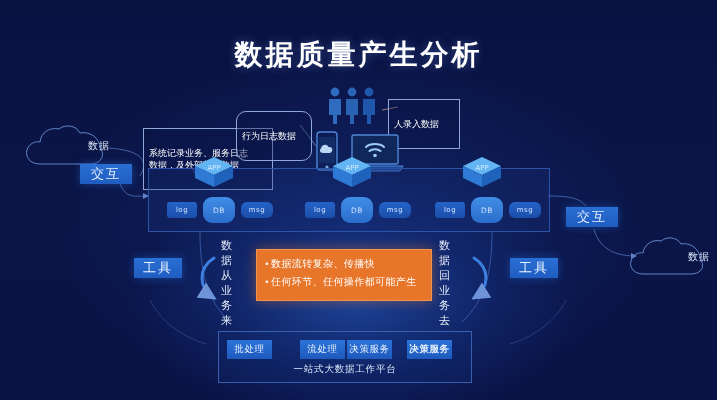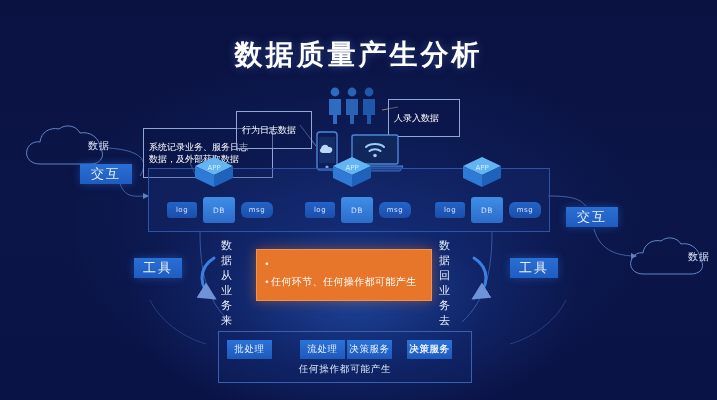--- a/index.html
+++ b/index.html
@@ -28,21 +28,21 @@
   .btn-blue{
     position:absolute;display:flex;align-items:center;justify-content:center;
     background:linear-gradient(180deg,#2a6fd4 0%,#1f5cc0 100%);
     color:#e8f2ff;font-size:13px;letter-spacing:2px;
     box-shadow:0 0 8px rgba(40,110,220,.45);
   }
   .note{
     position:absolute;border:1px solid #8fa8d8;
     background:rgba(10,20,69,0.35);
     color:#ffffff;font-size:9px;line-height:12px;
-    padding:12px 5px;white-space:pre-line;
+    padding:18px 5px;white-space:pre-line;
   }
   .cloud-label{
     position:absolute;font-size:10px;color:#dbe6fb;letter-spacing:1px;
     width:100%;text-align:right;top:50%;transform:translateY(-52%);
   }
   .cloudwrap{position:absolute;}
 
   
   #apppanel{
     position:absolute;left:148px;top:168px;width:400px;height:62px;
@@ -51,21 +51,21 @@
   .appcol{position:absolute;top:0;width:120px;height:62px;}
   .tag{
     position:absolute;top:33px;height:16px;border-radius:3px;
     display:flex;align-items:center;justify-content:center;
     font-size:7px;color:#cfe2ff;letter-spacing:.5px;
     background:linear-gradient(180deg,#2463c8 0%,#1b4eaa 100%);
   }
   .tag.log{left:8px;width:30px;}
   .tag.msg{left:82px;width:32px;border-radius:6px;}
   .tag.db{
-    left:44px;width:32px;top:28px;height:26px;border-radius:3px;
+    left:44px;width:32px;top:28px;height:26px;border-radius:9px;
     background:linear-gradient(180deg,#3f8ee6 0%,#2b6ccb 100%);font-size:7.5px;
   }
 
   
   #orange{
     position:absolute;left:256px;top:249px;width:176px;height:52px;
     background:#e8762a;border:1px solid #f0934f;
     box-shadow:0 0 12px rgba(232,118,42,.45);
     padding:5px 6px;box-sizing:border-box;
   }
@@ -135,21 +135,21 @@
       <path d="M18,42 C8,42 3,35 5,28 C7,21 14,19 18,20 C19,10 28,5 37,7 C43,2 54,3 58,11 C68,9 78,16 78,26 C80,28 82,33 79,37 C77,41 72,42 68,42 Z" fill="none" stroke="#5f86c9" stroke-width="1"></path>
     </svg>
     <div class="cloud-label">数据</div>
   </div>
 
   <div class="btn-blue" style="left:80px;top:164px;width:52px;height:20px;">交互</div>
 
   <div class="note" style="left:126px;top:128px;width:118px;margin-left:17px;">系统记录业务、服务日志
 数据，及外部获取数据</div>
 
-  <div class="note" style="left:236px;top:111px;width:64px;">行为日志数据</div>
+  <div class="note" style="left:236px;top:111px;width:64px;border-radius:10px;">行为日志数据</div>
 
   <div class="note" style="left:388px;top:99px;width:60px;">人录入数据</div>
 
   <svg class="svglayer" style="left:326px;top:86px;width:64px;height:40px;" viewBox="0 0 64 40">
     <g fill="#2f6bbf">
       <circle cx="9" cy="6" r="4.4"></circle>
         <path d="M3,13 h12 v16 h-4 v9 h-4 v-9 h-4 z"></path>
     </g>
     <g fill="#2a62b4">
       <circle cx="26" cy="6" r="4.4"></circle>
@@ -228,28 +228,29 @@
 
   <div class="btn-blue" style="left:134px;top:258px;width:48px;height:20px;">工具</div>
   <div class="btn-blue" style="left:510px;top:258px;width:48px;height:20px;">工具</div>
 
   <div class="vtext" style="left:438px;top:238px;">数据回业务去</div>
   <div class="vtext" style="left:220px;top:238px;">数据从业务来</div>
 
   <div id="orange">
     <div class="row">
       <span class="dot">•</span>
+      <span>数据流转复杂、传播快</span>
     </div>
     <div class="row">
       <span class="dot">•</span>
       <span>任何环节、任何操作都可能产生</span>
     </div>
   </div>
 
   <div id="platform">
     <div class="pbtn" style="left:8px;">批处理</div>
     <div class="pbtn" style="left:81px;">流处理</div>
     <div class="pbtn" style="left:128px;">决策服务</div>
     <div class="pbtn" style="left:188px;font-weight:bold;">决策服务</div>
-    <div class="caption">任何操作都可能产生</div>
+    <div class="caption">一站式大数据工作平台</div>
   </div>
 
 </div>
 
 </body></html>

